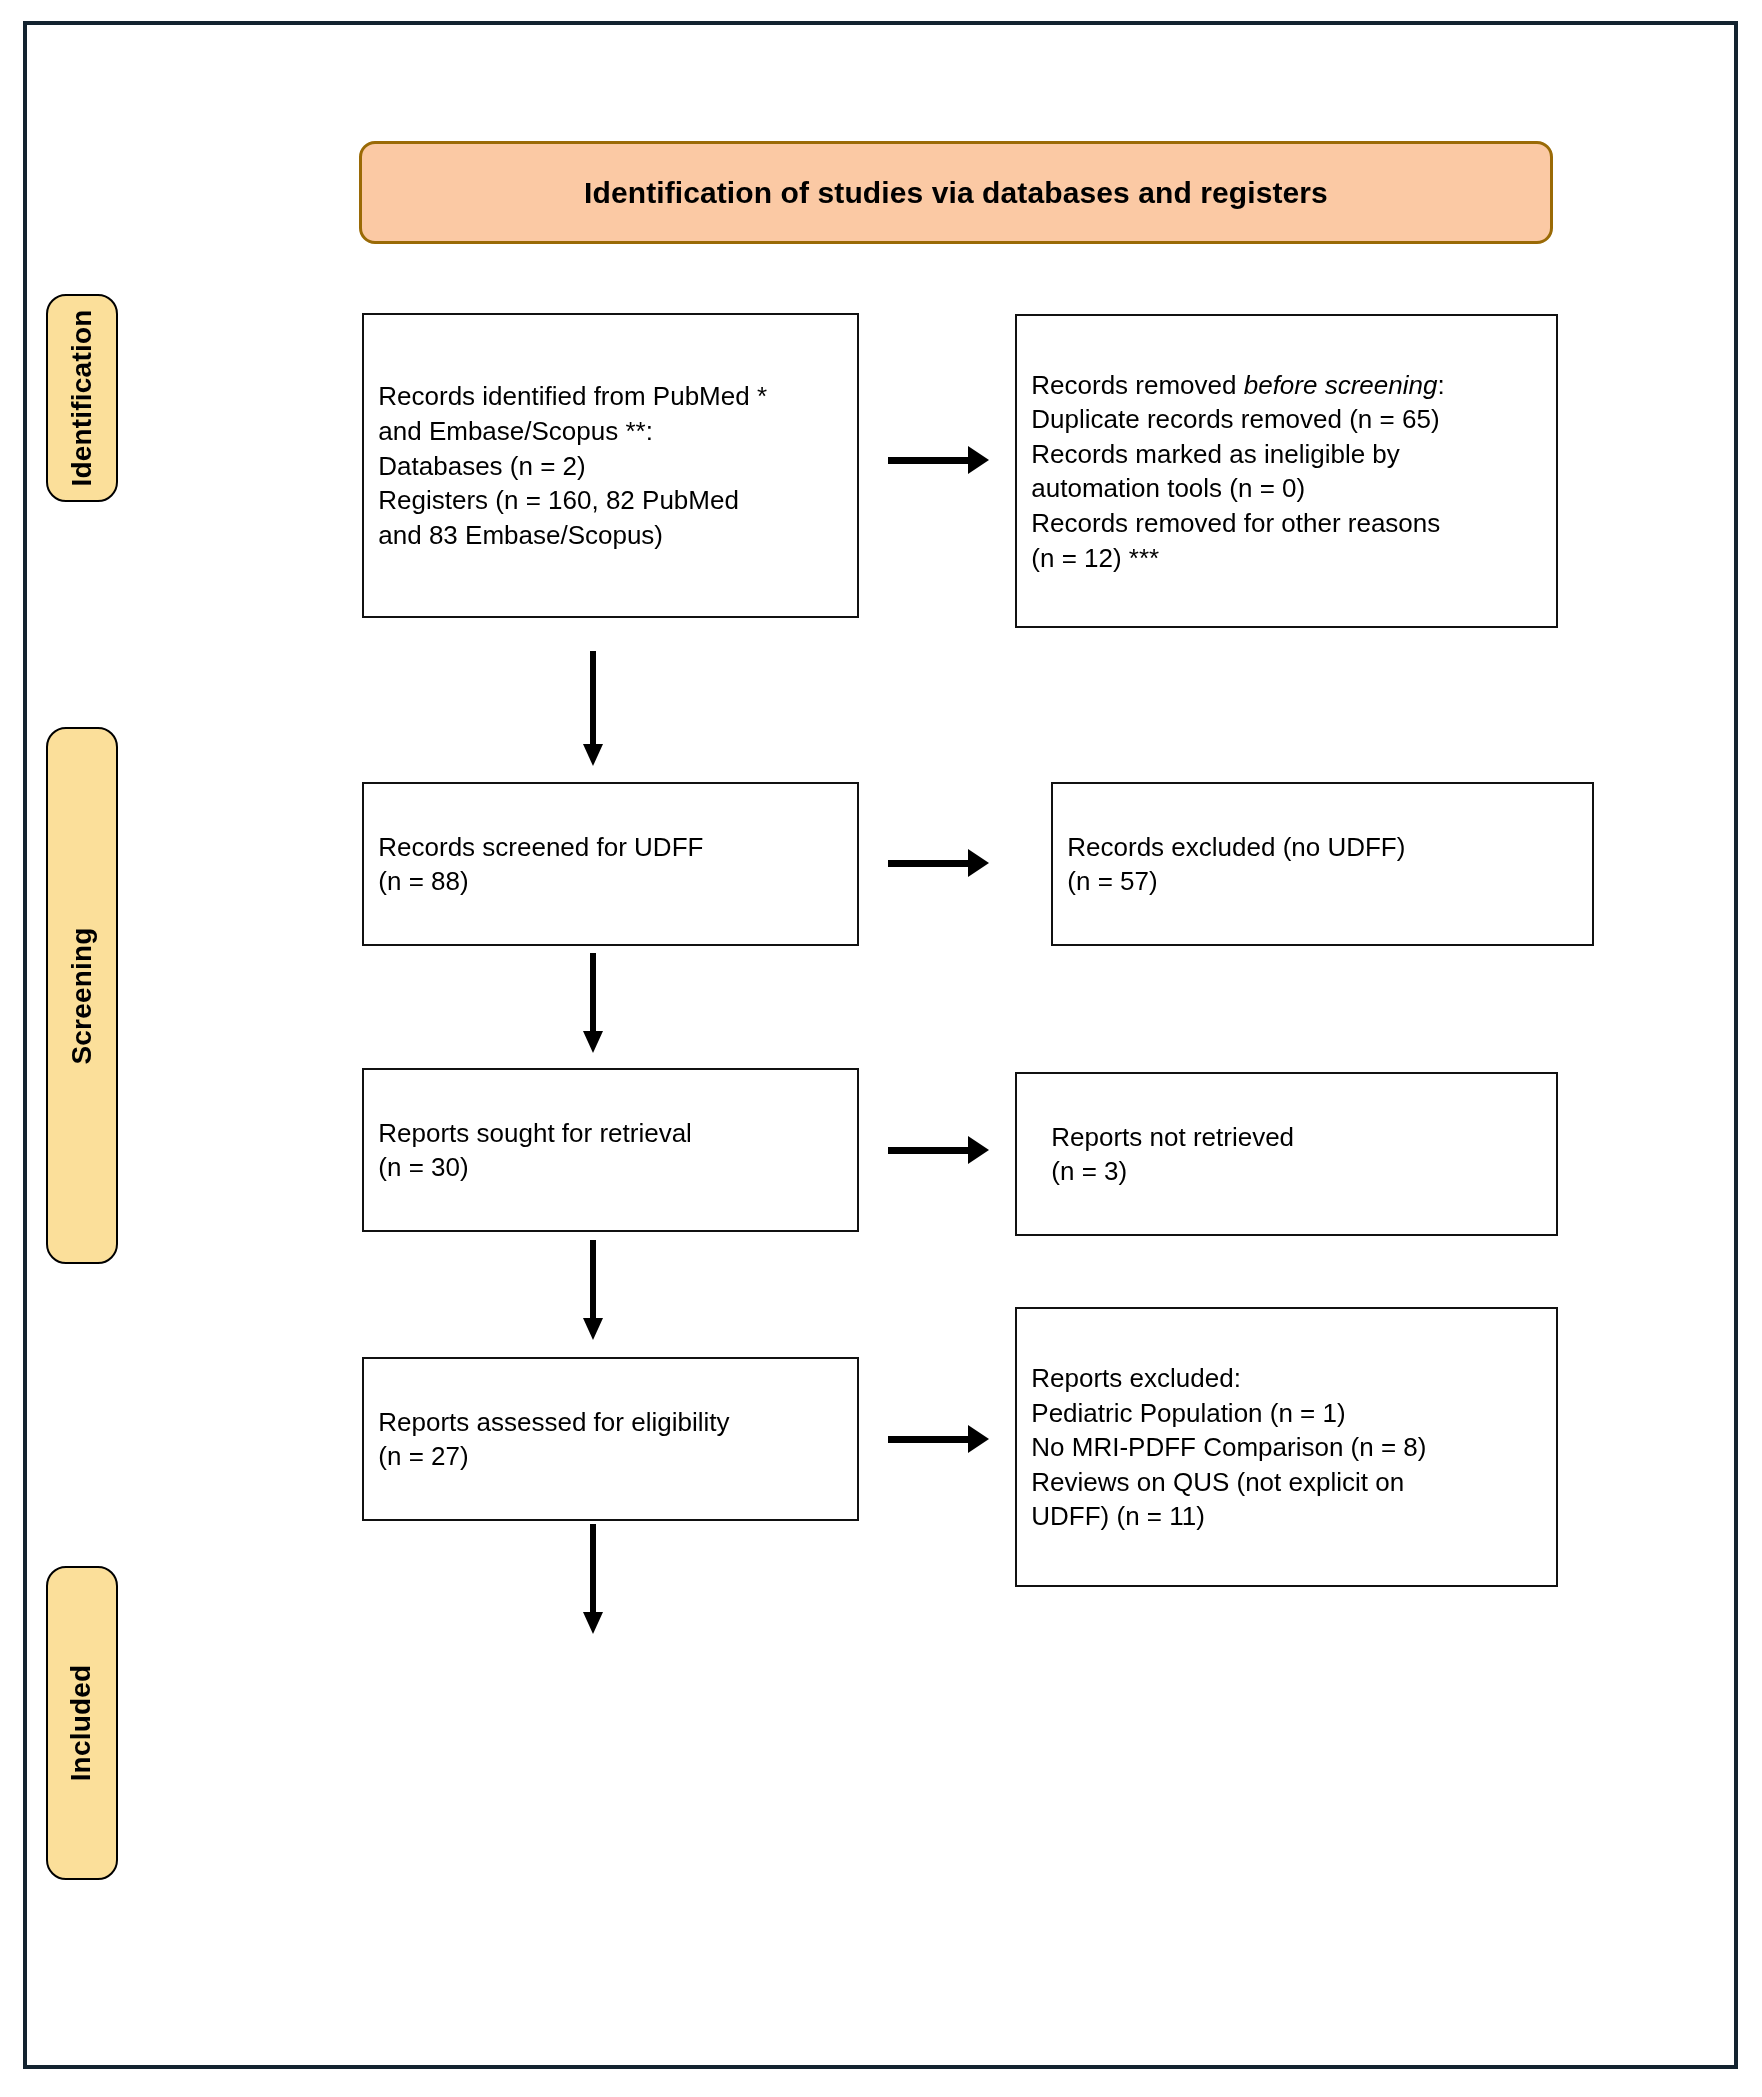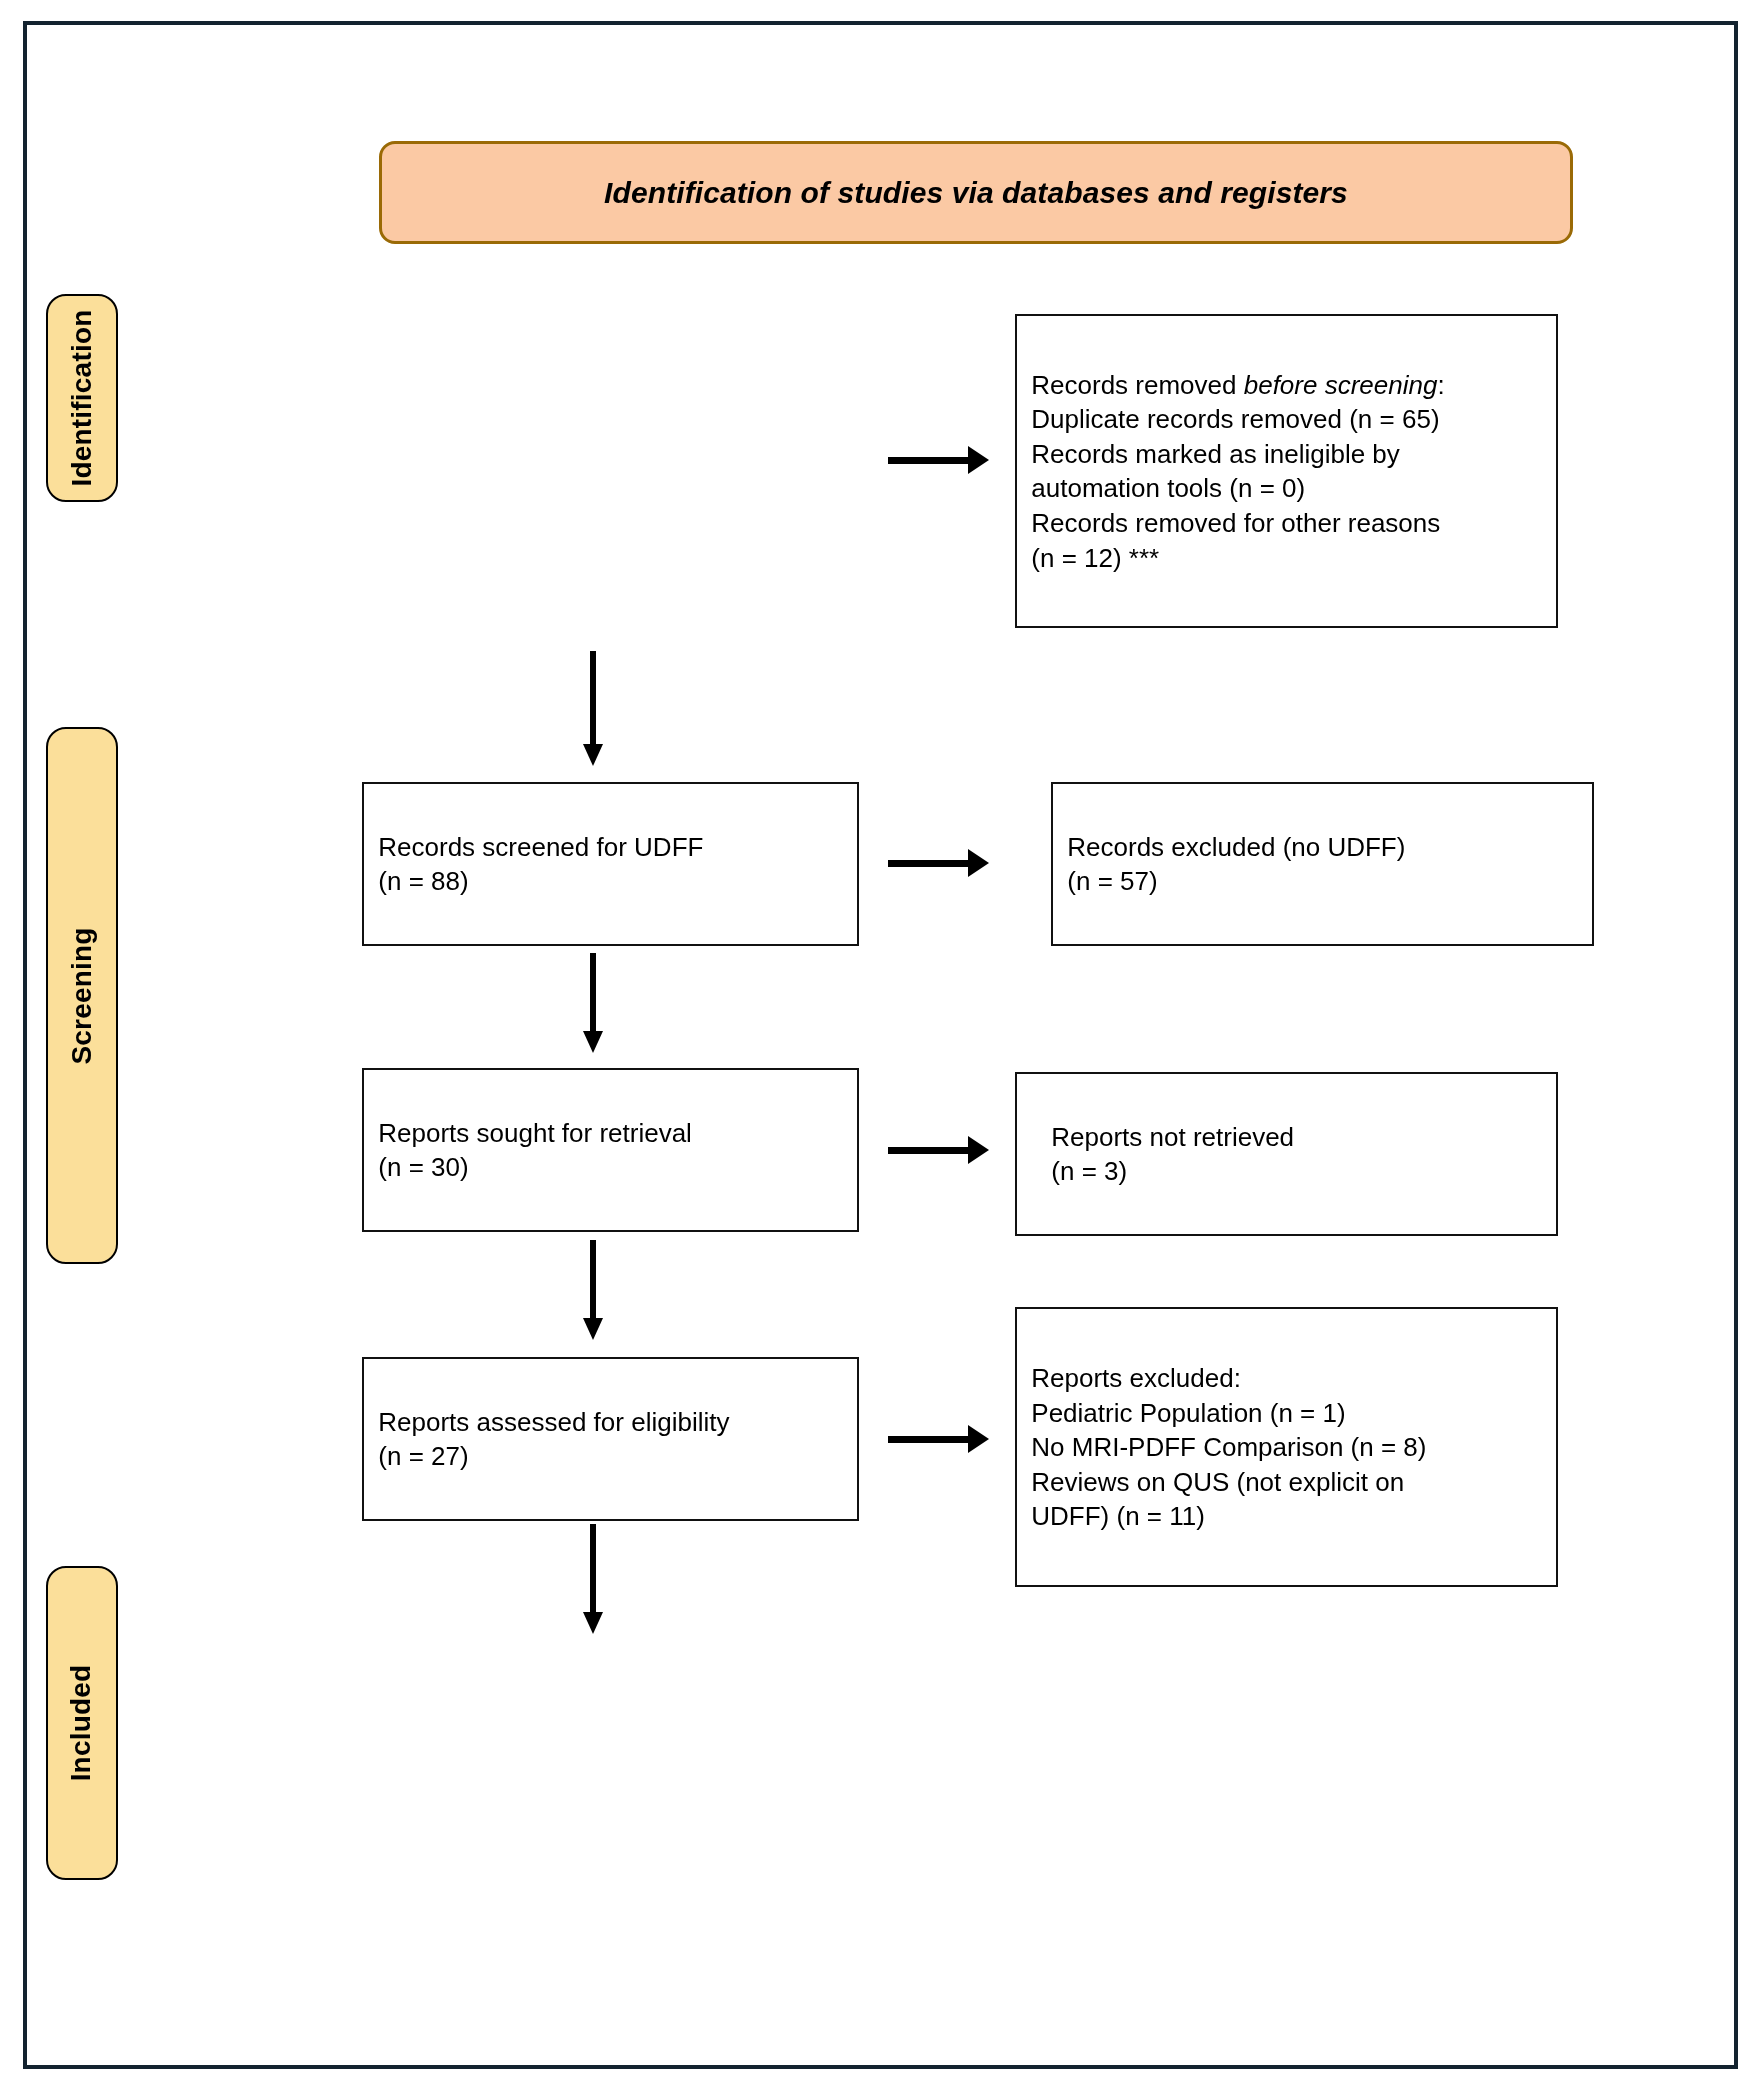--- a/index.html
+++ b/index.html
@@ -114,36 +114,43 @@
     border-top: 14.3px solid transparent;
     border-bottom: 14.3px solid transparent;
   }
 </style>
 </head>
 <body>
 
 <div id="page">
   <div id="outer-frame">
 
-    <div class="header-banner" style="left:352px; top:116px;font-style:italic;">
+    <div class="header-banner" style="left:332px; top:116px;">
       <span class="header-title">Identification of studies via databases and registers</span>
     </div>
 
     <div class="stage-pill" style="left:18.6px; top:269px; width:72px; height:208px;">
       <span class="stage-pill-label">Identification</span>
     </div>
 
     <div class="stage-pill" style="left:18.6px; top:702px; width:72px; height:537px;">
       <span class="stage-pill-label">Screening</span>
     </div>
 
     <div class="stage-pill" style="left:18.6px; top:1541px; width:72px; height:314px;">
       <span class="stage-pill-label">Included</span>
     </div>
 
+    <div class="flow-box" style="left:335px; top:288px; width:497px; height:305px;">
+      <div class="flow-box-text"><span>Records identified from PubMed *</span>
+<span>and Embase/Scopus **:</span>
+<span>Databases (n = 2)</span>
+<span>Registers (n = 160, 82 PubMed</span>
+<span>and 83 Embase/Scopus)</span></div>
+    </div>
 
     <div class="arrow-h-shaft" style="left:861px; top:432px; width:80px; height:6.7px;"></div>
     <div class="arrow-h-head" style="left:941px; top:421px; border-left:21.4px solid #000000;"></div>
 
     <div class="flow-box" style="left:988px; top:289px; width:543px; height:314px;">
       <div class="flow-box-text"><span><span>Records removed </span><em>before screening</em><span>:</span></span>
 <span>Duplicate records removed (n = 65)</span>
 <span>Records marked as ineligible by</span>
 <span>automation tools (n = 0)</span>
 <span>Records removed for other reasons</span>

